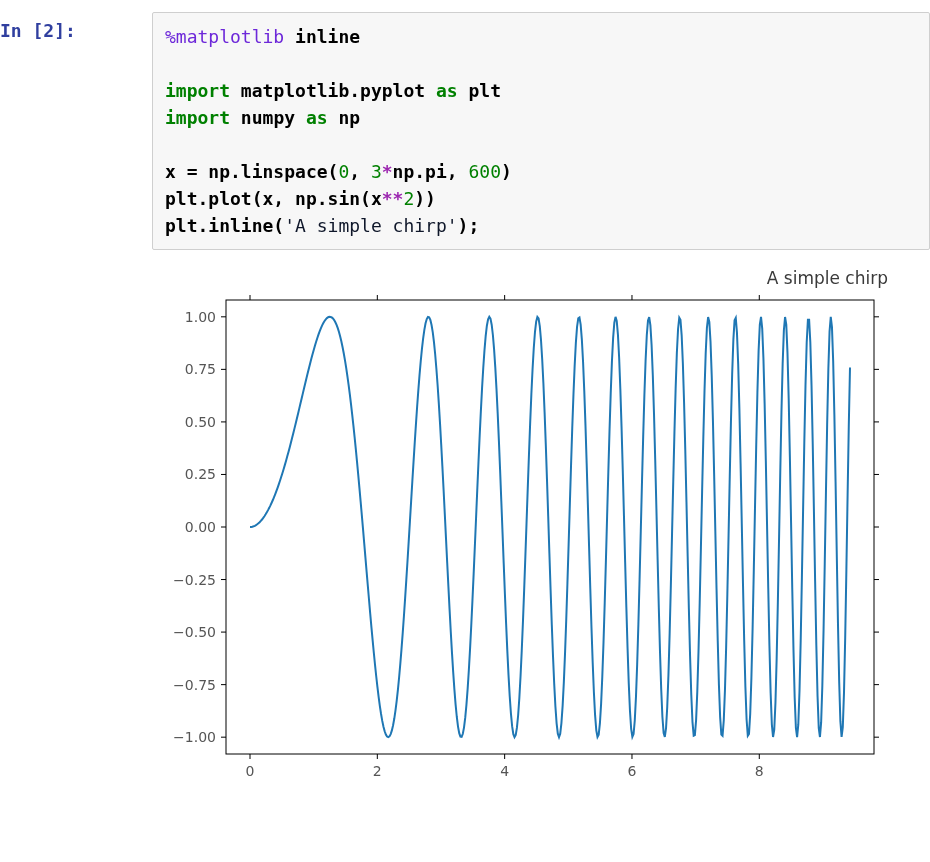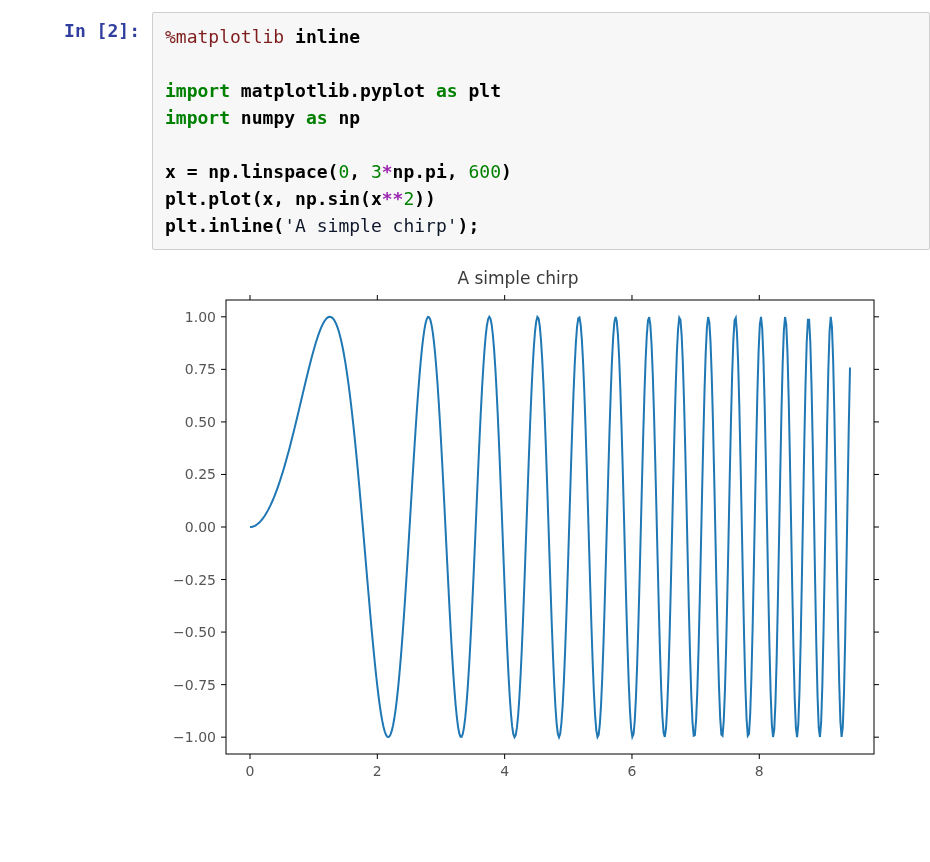--- a/index.html
+++ b/index.html
@@ -1,27 +1,27 @@
 <!DOCTYPE html>
 <html><head>
 <meta charset="utf-8">
 <style>
   html,body{margin:0;padding:0;background:#fff;font-family:"DejaVu Sans","Helvetica Neue",Arial,sans-serif;color:#000;}
   .cell{display:flex;align-items:flex-start;padding:12px 0 0 0;}
-  .prompt{width:140px;flex:0 0 140px;text-align:right;padding:8px 12px 0 0;font-family:Menlo,Consolas,"DejaVu Sans Mono",monospace;font-size:18px;color:#303F9F;font-weight:bold;}
+  .prompt{width:140px;flex:0 0 140px;padding:8px 12px 0 0;font-family:Menlo,Consolas,"DejaVu Sans Mono",monospace;font-size:18px;color:#303F9F;font-weight:bold;}
   .code-area{flex:1;background:#f7f7f7;border:1px solid #cfcfcf;border-radius:2px;padding:10px 12px;font-family:Menlo,Consolas,"DejaVu Sans Mono",monospace;font-size:18px;line-height:1.5;white-space:pre;overflow:auto;}
-  .tok-magic{color:#7f1d1d;}
+  .tok-magic{color:#6d28d9;}
   .tok-kw{color:#008000;font-weight:bold;}
   .tok-num{color:#008000;}
   .tok-op{color:#9C27B0;font-weight:bold;}
   .tok-str{color:#0f172a;}
   .tok-plain{color:#000;font-weight:bold;}
   .output-row{display:flex;}
   .plot-wrap{margin-left:140px;padding:10px 0 20px 8px;}
-  .plot-title{font-size:17px;color:#3a3a3a;text-align:center;margin:8px 0 2px 0;}
+  .plot-title{font-size:17px;color:#3a3a3a;text-align:right;margin:8px 0 2px 0;}
   svg{display:block;}
   .axis-line{stroke:#000;stroke-width:1;}
   .plot-line{stroke:#1f77b4;stroke-width:2;fill:none;}
 </style>
 </head>
 <body>
 
 <div class="cell">
   <div class="prompt"><span>In [</span><span>2</span><span>]:</span></div>
   <div class="code-area"><span class="tok-magic">%matplotlib</span><span class="tok-plain"> inline</span>

